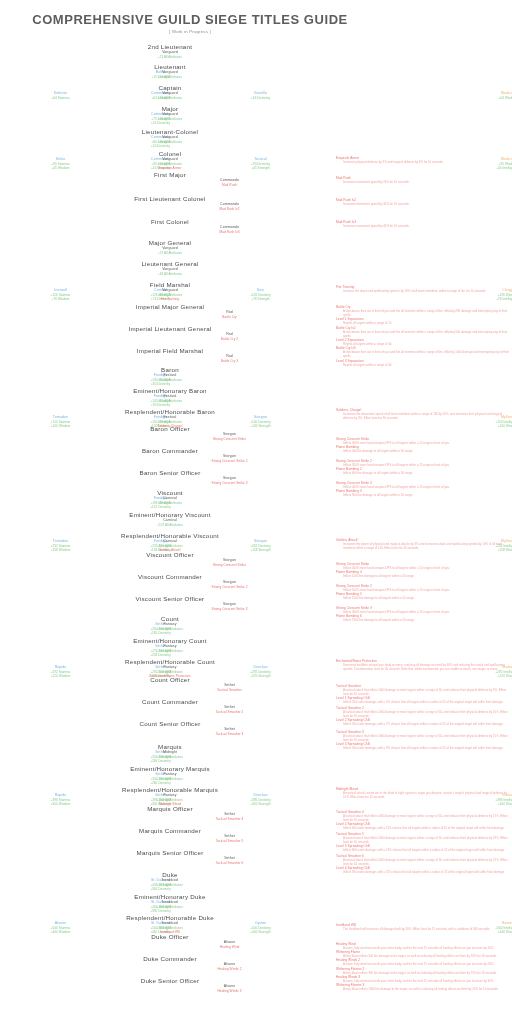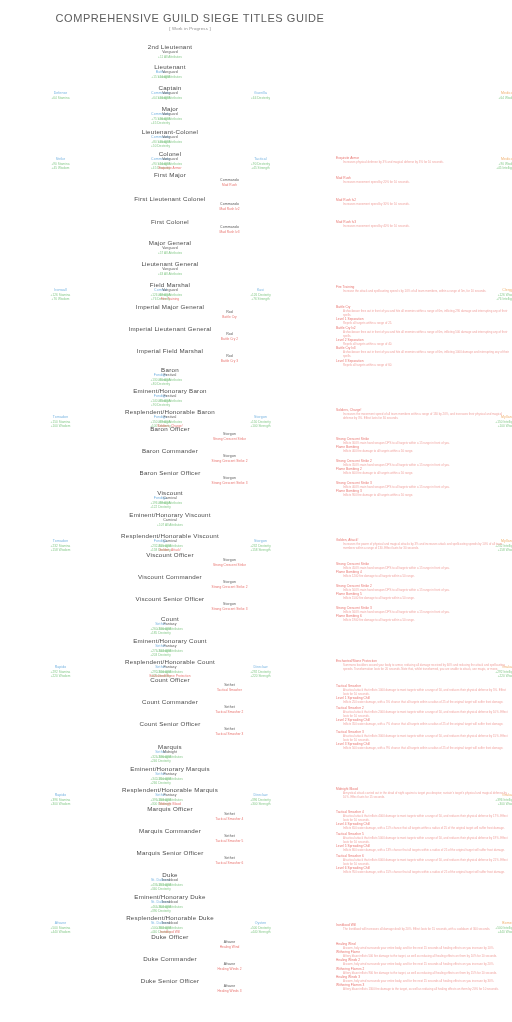--- a/index.html
+++ b/index.html
@@ -5,21 +5,21 @@
   html,body{margin:0;padding:0;}
   body{
     width:512px;height:1022px;background:#ffffff;
     font-family:"Liberation Sans", sans-serif;
     color:#3b3b3b;overflow:hidden;position:relative;
   }
   #sheet{position:relative;width:512px;height:1022px;}
 
   
   .hdr{position:absolute;left:0;top:12px;width:380px;text-align:center;}
-  .hdr .t1{font-size:11px;letter-spacing:.55px;color:#5d5d5d;font-weight:400;}
+  .hdr .t1{font-size:13px;letter-spacing:.55px;color:#5d5d5d;font-weight:700;}
   .hdr .t2{font-size:4.3px;letter-spacing:.2px;color:#8a8a8a;margin-top:2px;}
 
   
   #grid{position:absolute;left:0;top:0;width:340px;height:1022px;}
   .row{position:absolute;left:0;width:340px;}
 
   .title{position:absolute;left:0;width:340px;text-align:center;
          font-size:6.2px;color:#4a4a4a;letter-spacing:.25px;white-space:nowrap;}
 
   .cell{position:absolute;text-align:center;white-space:nowrap;line-height:1.32;}

